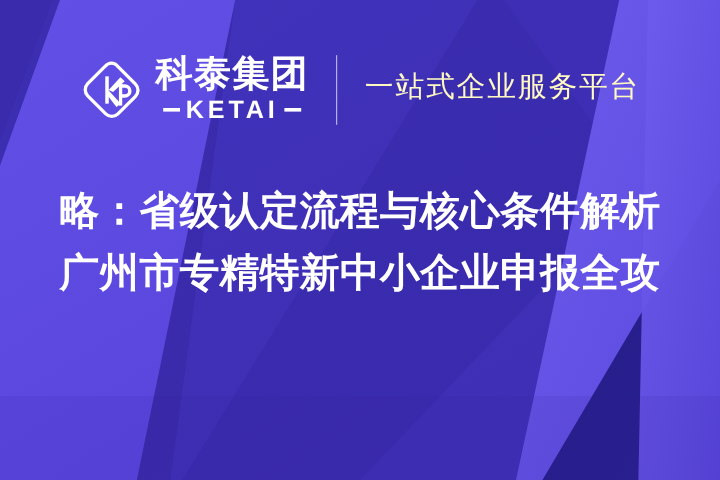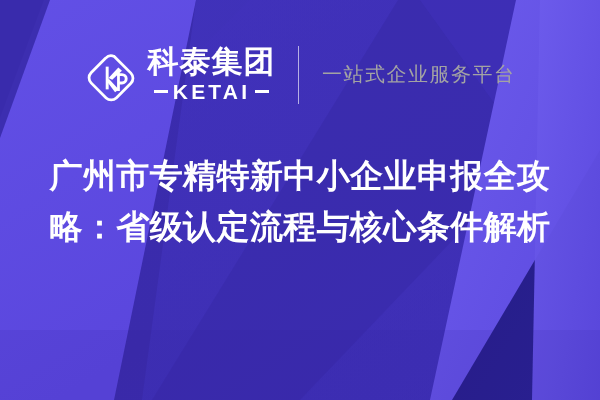--- a/index.html
+++ b/index.html
@@ -37,21 +37,21 @@
     height: 150px;
     display: flex;
     align-items: center;
     justify-content: center;
     gap: 0px;
     z-index: 5;
   }
 
   .brand {
     display: flex;
-    align-items: flex-end;
+    align-items: center;
     gap: 11px;
     padding-right: 22px;
   }
 
   .logo-mark {
     width: 52px;
     height: 52px;
     flex: 0 0 auto;
   }
 
@@ -103,26 +103,26 @@
 
   .tagline {
     display: flex;
     flex-direction: column;
     justify-content: center;
     padding-left: 23px;
     gap: 3px;
   }
 
   .tagline-main {
-    font-size: 20px;
+    font-size: 24px;
     line-height: 1.06;
-    color: #a3a3a3;
+    color: #fef9c3;
     letter-spacing: 1.5px;
     white-space: nowrap;
-    font-family: Liberation Serif, serif;
+    font-family: Liberation Mono, monospace;
   }
 
   .tagline-sub {
     font-size: 18px;
     line-height: 1.1;
     color: #ffffff;
     letter-spacing: 1px;
     white-space: nowrap;
     font-family: "Liberation Sans", "DejaVu Sans", sans-serif;
   }
@@ -237,17 +237,17 @@
     </div>
 
     <div class="divider"></div>
 
     <div class="tagline">
       <div class="tagline-main">一站式企业服务平台</div>
     </div>
   </div>
 
   <div class="title-block">
+    <div class="title-line">略：省级认定流程与核心条件解析</div>
     <div class="title-line">广州市专精特新中小企业申报全攻</div>
-    <div class="title-line">略：省级认定流程与核心条件解析</div>
   </div>
 
 </div>
 
 </body></html>

